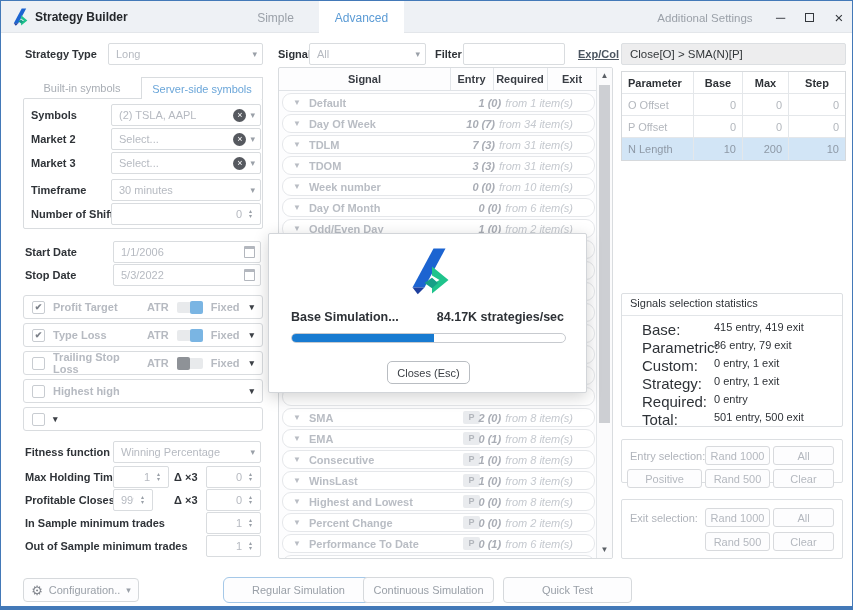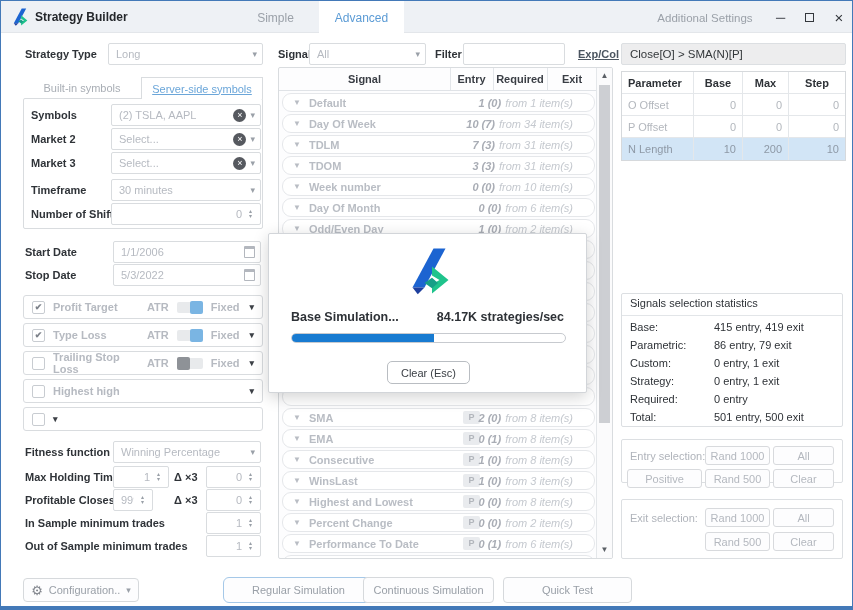--- a/index.html
+++ b/index.html
@@ -26,21 +26,21 @@
   .field .val { flex:1; white-space:nowrap; overflow:hidden; }
   .val.right { text-align:right; }
   .chev { color:#9aa0a8; font-size:9px; line-height:1; flex:0 0 auto; }
   .xc { width:13px; height:13px; border-radius:50%; background:#56595f; color:#fff; font-size:9px;
         line-height:13px; text-align:center; flex:0 0 13px; }
   .spcol { display:flex; flex-direction:column; align-items:center; width:9px; font-size:6px; line-height:5px; color:#9aa0a8; flex:0 0 9px; }
   .cal { width:11px; height:12px; border:1px solid #b3b7be; border-top-width:3px; border-radius:1px; flex:0 0 11px; }
 
   
   .stab { position:absolute; top:76px; height:22px; display:flex; align-items:center; justify-content:center; font-size:11px; }
-  .stab.sel { background:#fff; border:1px solid #d9dcdf; border-bottom:0; color:#6ba6d9; z-index:2;text-decoration:underline; }
+  .stab.sel { background:#fff; border:1px solid #d9dcdf; border-bottom:0; color:#6ba6d9; z-index:2; }
   .stab.unsel { color:#a9aeb5; }
   .panelbox { position:absolute; border:1px solid #d9dcdf; background:#fff; border-radius:2px; }
 
   
   .gbox { position:absolute; left:22px; width:240px; height:24px; border:1px solid #d9dcdf; border-radius:3px;
           background:#fff; display:flex; align-items:center; padding:0 8px; font-size:11px; color:#b6bac1; font-weight:600; }
   .cb { width:13px; height:13px; border:1px solid #c8ccd1; border-radius:2px; background:#fff; margin-right:8px;
         font-size:9px; color:#7d828a; line-height:11px; text-align:center; flex:0 0 13px; }
   .tgl { width:26px; height:11px; background:#e8eaec; border-radius:2px; position:relative; flex:0 0 26px; }
   .tgl .knob { position:absolute; top:-1px; width:13px; height:13px; border-radius:2px; }
@@ -85,21 +85,21 @@
             display:grid; grid-template-columns:72px 49px 46px 56px; grid-auto-rows:22px; font-size:11px; }
   .pc { border-right:1px solid #e4e7ea; border-bottom:1px solid #e4e7ea; display:flex; align-items:center; padding:0 6px; }
   .pc:nth-child(4n) { border-right:0; }
   .pc.h { font-weight:700; color:#2e3237; justify-content:center; }
   .pc.h.first { justify-content:flex-start; }
   .pc.nm { color:#b3b7bd; }
   .pc.num { color:#b3b7bd; justify-content:flex-end; }
   .pc.hl { background:#d2e5f6; color:#8e99a6; border-bottom:0; }
   .sidebox { position:absolute; left:620px; width:222px; border:1px solid #dcdfe2; border-radius:2px; background:#fff; }
   .stat-title { position:absolute; left:8px; top:3px; font-size:11px; color:#2e3237; }
-  .stat-lbl { position:absolute; left:8px; font-size:11px; color:#2e3237; }
+  .stat-lbl { position:absolute; left:20px; font-size:15px; color:#2e3237; }
   .stat-val { position:absolute; left:92px; font-size:11px; color:#2e3237; }
   .rbtn { position:absolute; height:19px; border:1px solid #d8dadd; border-radius:3px; background:#fdfdfe;
           display:flex; align-items:center; justify-content:center; font-size:11px; color:#b4b8bf; }
   .sel-lbl { position:absolute; font-size:11px; color:#b0b4bb; }
 
   
   .btn { position:absolute; display:flex; align-items:center; justify-content:center; background:#fdfdfe;
          border:1px solid #d6d9dc; border-radius:4px; font-size:11px; color:#9aa0a8; }
   .btn.primary { border-color:#a5c8e8; border-radius:6px; }
   .gear { color:#82868d; line-height:1; }
@@ -506,16 +506,16 @@
       <polygon fill="#1c64d1" points="38,2 54,2 26,54 10,54"></polygon>
       <polygon fill="#1e3f9e" points="10,54 26,54 17,63"></polygon>
       <polygon fill="#1fc38c" points="36,26 58,44 36,62 36,50 46,44 36,38"></polygon>
       <polygon fill="#169f87" points="26,48 36,41 44,48 36,55"></polygon>
     </svg>
     <div class="mstatus" style="left:22px">Base Simulation...</div>
     <div class="mstatus" style="right:22px">84.17K strategies/sec</div>
     <div class="progress">
       <div class="pfill" style="width: 52%;"></div>
     </div>
-    <div class="mcancel">Clear (Esc)</div>
+    <div class="mcancel">Closes (Esc)</div>
   </div>
 
 </div>
 
 </body></html>

